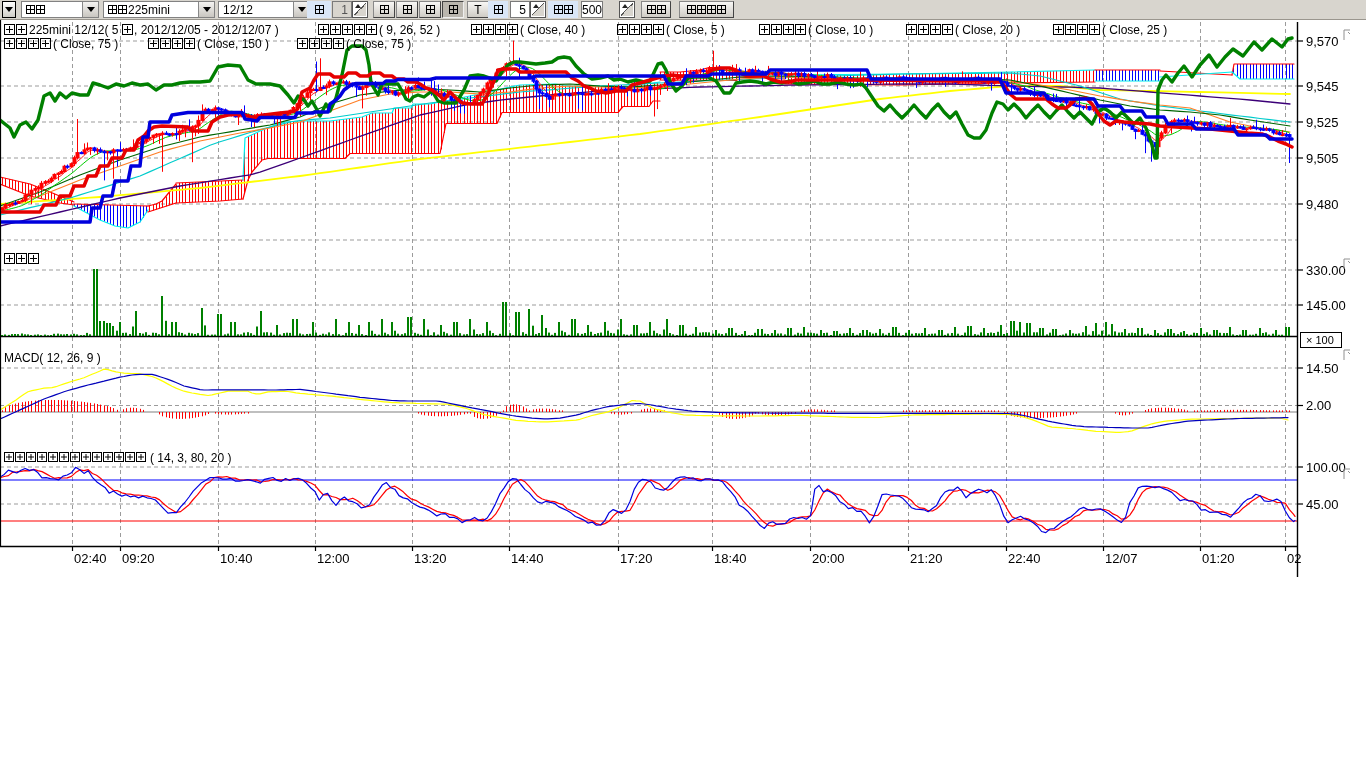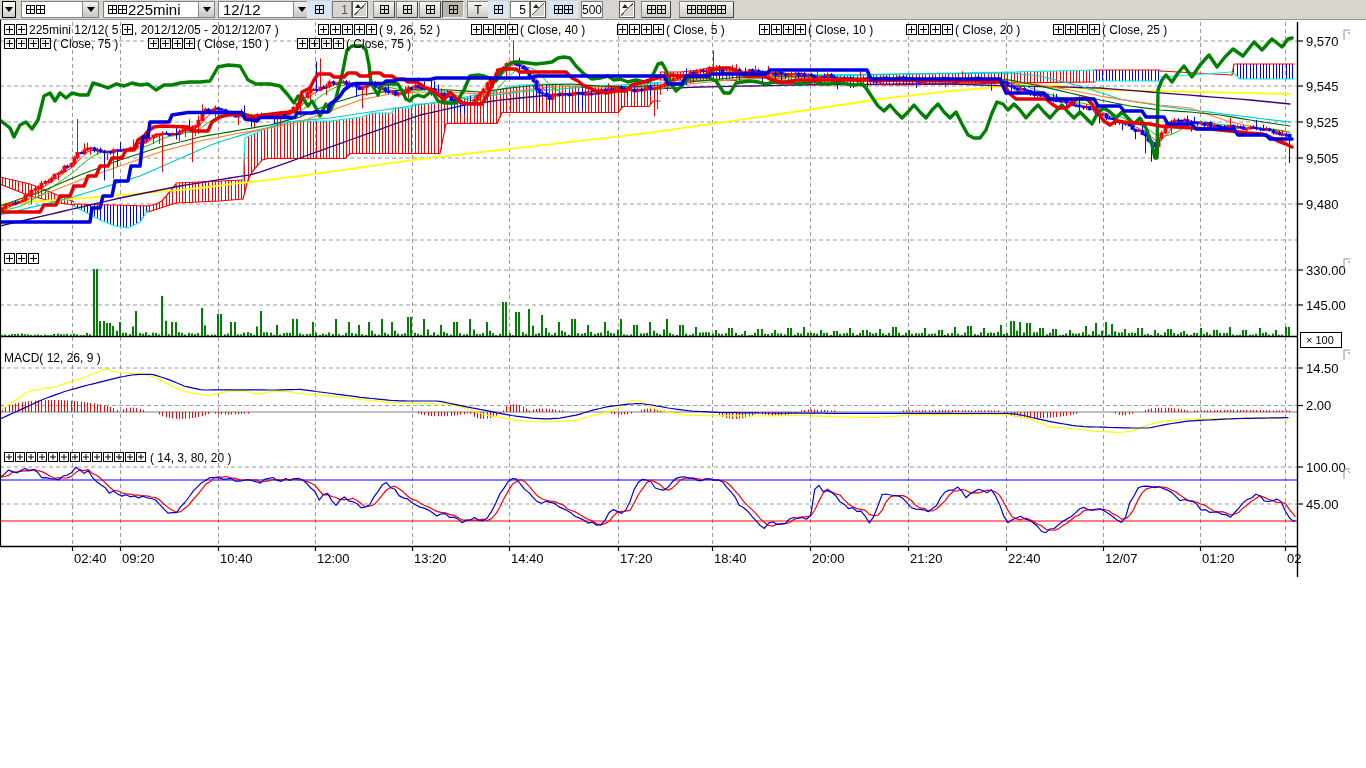--- a/index.html
+++ b/index.html
@@ -11,21 +11,21 @@
 .cbb{width:16px;background:linear-gradient(#f4f3f1,#c9c6c0);border-left:1px solid #888;display:flex;align-items:center;justify-content:center}
 .lbl{background:#d9e6f7;display:flex;align-items:center;justify-content:center;gap:1px}
 .inp{background:#fff;border:1px solid #7a7a7a;font-size:12px;text-align:right;padding:1px 3px 0 0;color:#000}
 .inp.dis{background:#d8d5ce;color:#555}
 .spin{width:16px;height:17px;background:#fff;border:1px solid #555;position:relative}
 .spin:before{content:"";position:absolute;left:2px;top:2px;width:0;height:0;border-left:3px solid transparent;border-right:3px solid transparent;border-bottom:4px solid #222;z-index:2}
 .spin:after{content:"";position:absolute;left:1px;right:1px;top:1px;bottom:1px;background:linear-gradient(135deg,#fff 46%,#555 46%,#555 52%,#d8d5ce 52%)}
 .btn{background:linear-gradient(#f8f7f5,#cfccc5);border:1px solid #888;border-right-color:#444;border-bottom-color:#444;display:flex;align-items:center;justify-content:center;gap:1px}
 .btn.prs{background:#bab6ae;border-color:#444 #eee #eee #444}
 .kb{display:inline-block;border:1px solid #000;position:relative;background-image:linear-gradient(#000,#000),linear-gradient(#000,#000);background-size:100% 1px,1px 100%;background-position:center center;background-repeat:no-repeat}
-.lat{font-size:15px;color:#000}
+.lat{font-size:12px;color:#000}
 svg{position:absolute;left:0;top:0}
 </style></head>
 <body>
 <svg width="1366" height="768" viewBox="0 0 1366 768">
 <rect x="0" y="0" width="1366" height="768" fill="#ffffff"></rect>
 <g stroke="#9b9b9b" stroke-width="1" stroke-dasharray="4,3">
 <line x1="72.5" y1="22" x2="72.5" y2="546"></line>
 <line x1="120.5" y1="22" x2="120.5" y2="546"></line>
 <line x1="218.5" y1="22" x2="218.5" y2="546"></line>
 <line x1="315.5" y1="22" x2="315.5" y2="546"></line>

